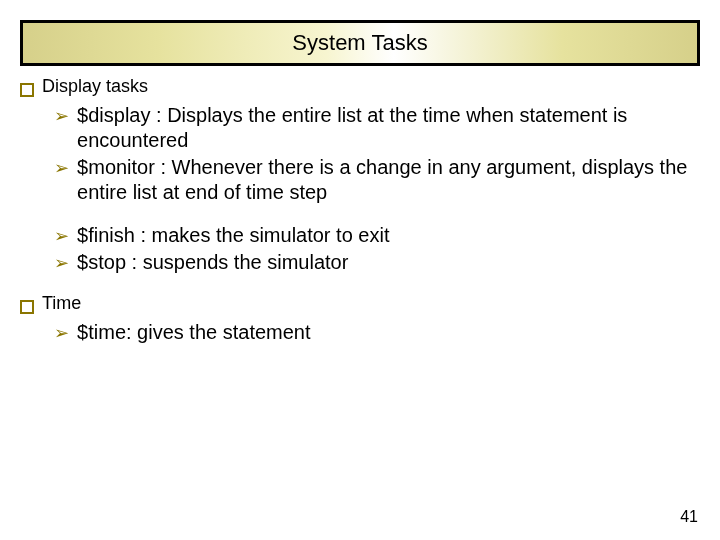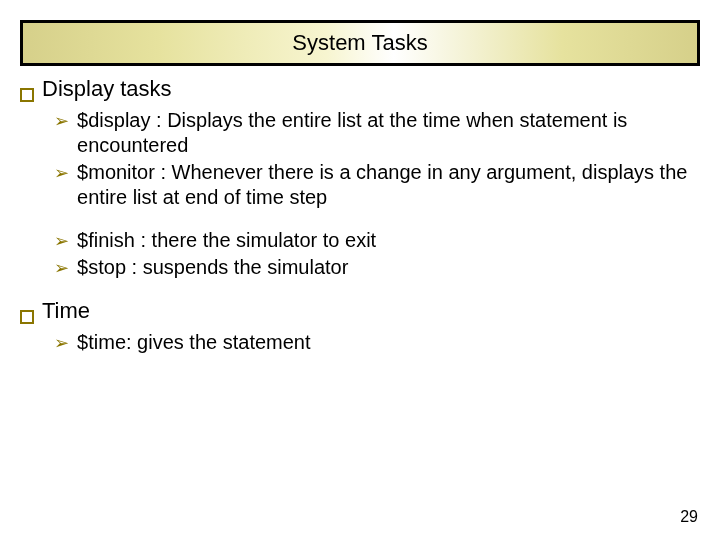--- a/index.html
+++ b/index.html
@@ -49,23 +49,23 @@
   .content {
     position: absolute;
     top: 76px;
     left: 20px;
     right: 20px;
   }
   .section {
     margin-bottom: 18px;
   }
   .section-head {
-    font-size: 22px;
+    font-size: 18px;
     display: flex;
-    align-items: flex-end;
+    align-items: center;
     margin-bottom: 6px;
   }
   .sq-bullet {
     width: 14px;
     height: 14px;
     border: 2px solid #8a7500;
     box-sizing: border-box;
     margin-right: 8px;
     margin-top: 6px;
     flex-shrink: 0;
@@ -123,21 +123,21 @@
           <span class="arrow-bullet">➢</span>
           <span class="sub-text">$monitor : Whenever there is a change in any argument, displays the entire list at end of time step</span>
         </div>
       </div>
     </div>
 
     <div class="section">
       <div class="sub-list">
         <div class="sub-item">
           <span class="arrow-bullet">➢</span>
-          <span class="sub-text">$finish : there the simulator to exit</span>
+          <span class="sub-text">$finish : makes the simulator to exit</span>
         </div>
         <div class="sub-item">
           <span class="arrow-bullet">➢</span>
           <span class="sub-text">$stop : suspends the simulator</span>
         </div>
       </div>
     </div>
 
     <div class="section">
       <div class="section-head">
@@ -147,14 +147,14 @@
       <div class="sub-list">
         <div class="sub-item">
           <span class="arrow-bullet">➢</span>
           <span class="sub-text">$time: gives the statement</span>
         </div>
       </div>
     </div>
 
   </div>
 
-  <div class="page-num">29</div>
+  <div class="page-num">41</div>
 </div>
 
 </body></html>

